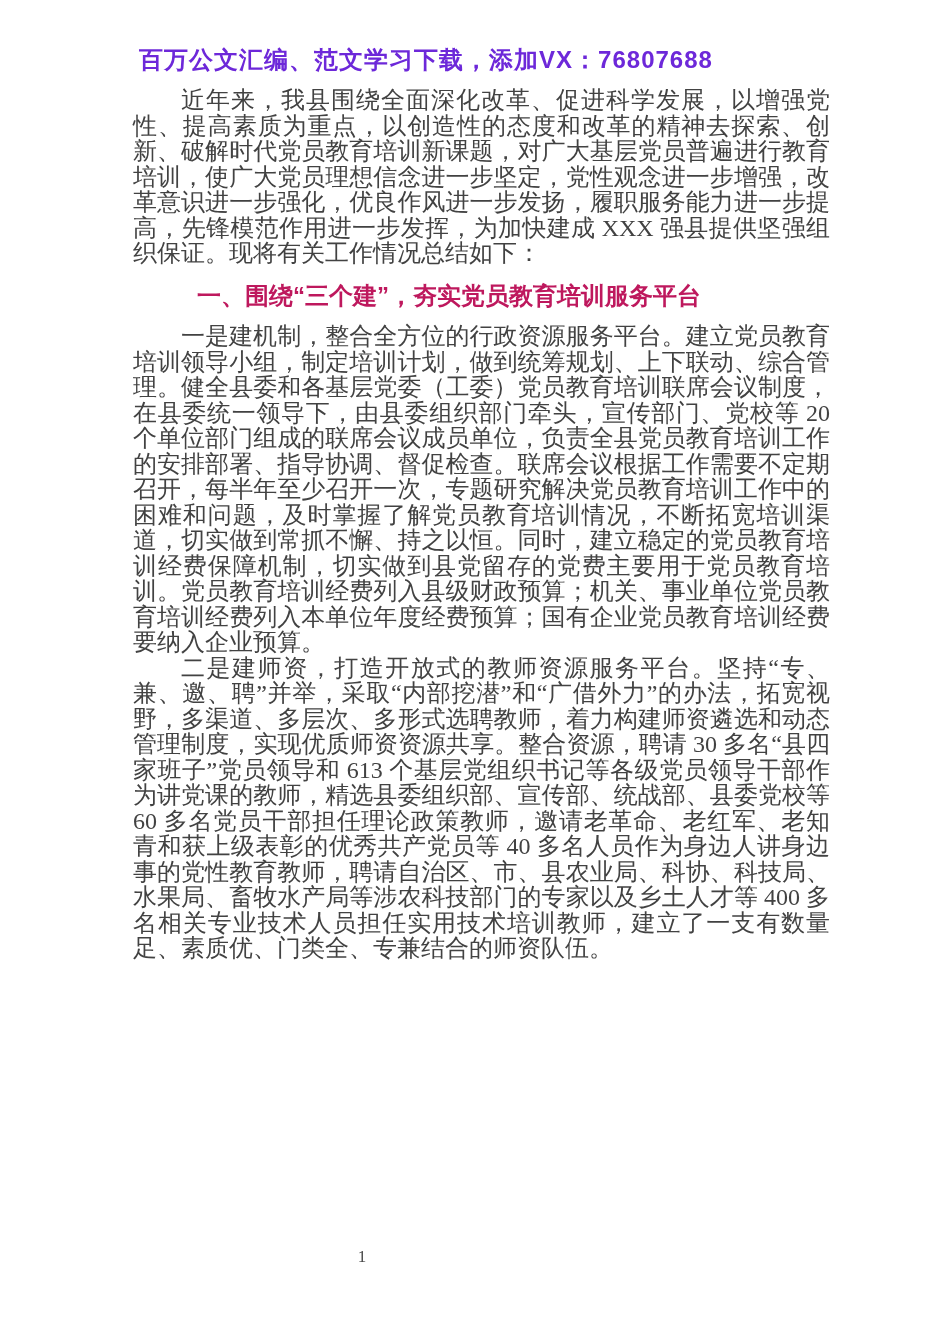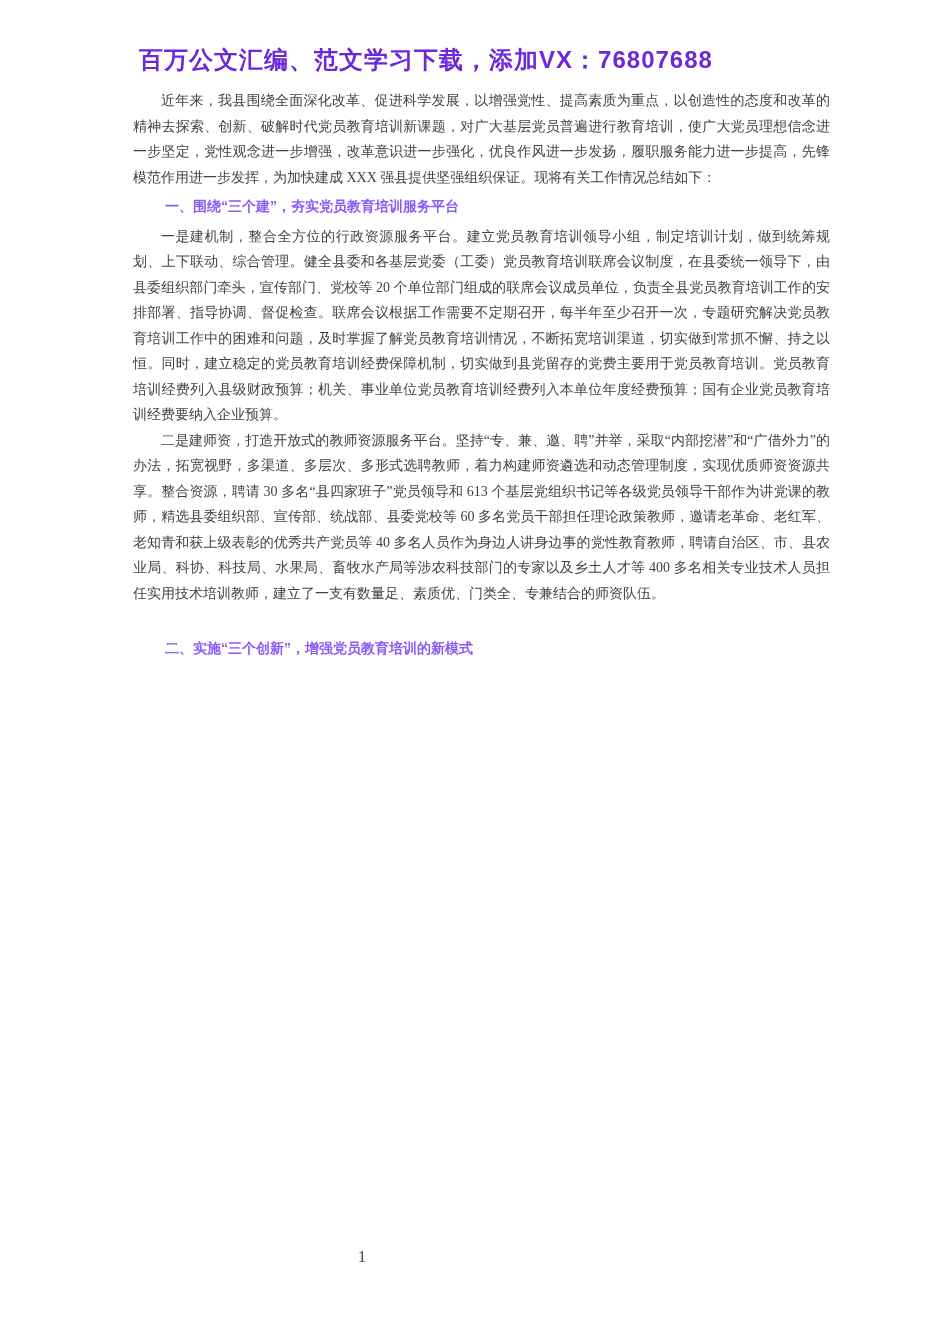--- a/index.html
+++ b/index.html
@@ -19,33 +19,33 @@
     font-size:24px;
     color:#6d28d9;
     letter-spacing:1px;
     white-space:nowrap;
     margin-left:35px;
   }
   .content {
     position:absolute;
     left:133px; top:88px; width:697px;
     color:#424242;
-    font-size:14px;
+    font-size:24px;
     line-height:25.5px;
     text-align:justify;
   }
   .para {
     margin:0;
     text-indent:2em;
   }
   .heading {
-    margin:4px;
+    margin:16px;
     text-indent:2em;
     font-weight:700;
-    color:#8b5cf6;
+    color:#be185d;
     font-family:"Liberation Sans","DejaVu Sans",sans-serif;
   }
   .spacer { height:25.5px; }
   .page-number {
     position:absolute;
     left:352px; top:1247px;
     width:20px;
     text-align:center;
     font-size:17px;
     color:#4a4a4a;
@@ -57,18 +57,17 @@
 <div class="page">
 
   <div class="watermark">百万公文汇编、范文学习下载，添加VX：76807688</div>
 
   <div class="content">
     <p class="para">近年来，我县围绕全面深化改革、促进科学发展，以增强党性、提高素质为重点，以创造性的态度和改革的精神去探索、创新、破解时代党员教育培训新课题，对广大基层党员普遍进行教育培训，使广大党员理想信念进一步坚定，党性观念进一步增强，改革意识进一步强化，优良作风进一步发扬，履职服务能力进一步提高，先锋模范作用进一步发挥，为加快建成 XXX 强县提供坚强组织保证。现将有关工作情况总结如下：</p>
     <p class="heading">一、围绕“三个建”，夯实党员教育培训服务平台</p>
     <p class="para">一是建机制，整合全方位的行政资源服务平台。建立党员教育培训领导小组，制定培训计划，做到统筹规划、上下联动、综合管理。健全县委和各基层党委（工委）党员教育培训联席会议制度，在县委统一领导下，由县委组织部门牵头，宣传部门、党校等 20 个单位部门组成的联席会议成员单位，负责全县党员教育培训工作的安排部署、指导协调、督促检查。联席会议根据工作需要不定期召开，每半年至少召开一次，专题研究解决党员教育培训工作中的困难和问题，及时掌握了解党员教育培训情况，不断拓宽培训渠道，切实做到常抓不懈、持之以恒。同时，建立稳定的党员教育培训经费保障机制，切实做到县党留存的党费主要用于党员教育培训。党员教育培训经费列入县级财政预算；机关、事业单位党员教育培训经费列入本单位年度经费预算；国有企业党员教育培训经费要纳入企业预算。</p>
     <p class="para">二是建师资，打造开放式的教师资源服务平台。坚持“专、兼、邀、聘”并举，采取“内部挖潜”和“广借外力”的办法，拓宽视野，多渠道、多层次、多形式选聘教师，着力构建师资遴选和动态管理制度，实现优质师资资源共享。整合资源，聘请 30 多名“县四家班子”党员领导和 613 个基层党组织书记等各级党员领导干部作为讲党课的教师，精选县委组织部、宣传部、统战部、县委党校等 60 多名党员干部担任理论政策教师，邀请老革命、老红军、老知青和获上级表彰的优秀共产党员等 40 多名人员作为身边人讲身边事的党性教育教师，聘请自治区、市、县农业局、科协、科技局、水果局、畜牧水产局等涉农科技部门的专家以及乡土人才等 400 多名相关专业技术人员担任实用技术培训教师，建立了一支有数量足、素质优、门类全、专兼结合的师资队伍。</p>
     <div class="spacer"></div>
-    <p class="heading">二、实施“三个创新”，增强党员教育培训的新模式</p>
   </div>
 
   <div class="page-number">1</div>
 
 </div>
 
 </body></html>

